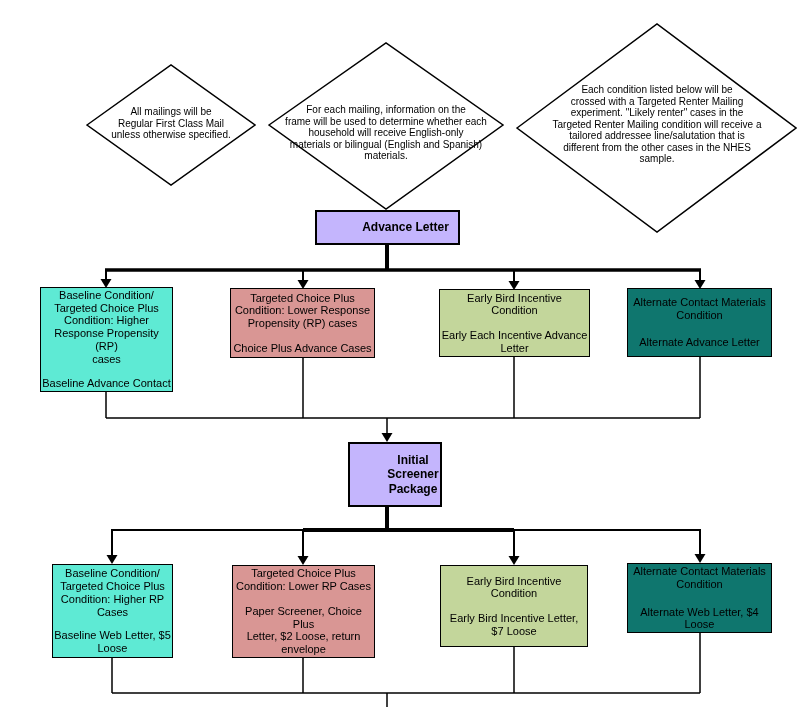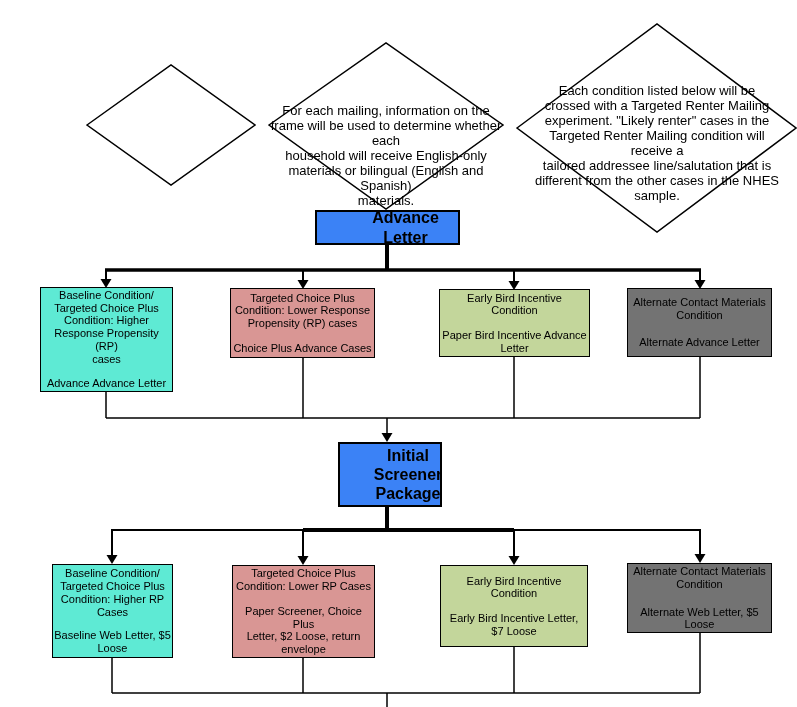--- a/index.html
+++ b/index.html
@@ -3,36 +3,36 @@
 <meta charset="utf-8">
 <style>
   html,body{margin:0;padding:0;background:#ffffff;}
   #stage{
     position:relative;width:797px;height:707px;background:#ffffff;
     font-family:"Liberation Sans", sans-serif;color:#000;overflow:hidden;
   }
   svg.layer{position:absolute;left:0;top:0;width:797px;height:707px;}
   .txt{white-space:pre-line;}
   .note-text{
-    position:absolute;text-align:center;font-size:13px;line-height:1.15;
+    position:absolute;text-align:center;font-size:10px;line-height:1.15;
   }
   .stage-box{
-    position:absolute;background:#3b82f6;border:2px solid #000;
+    position:absolute;background:#c4b5fd;border:2px solid #000;
     display:flex;align-items:center;justify-content:center;text-align:center;
-    font-weight:bold;font-size:16px;line-height:1.2;box-sizing:border-box;padding-left:36px;
+    font-weight:bold;font-size:12px;line-height:1.2;box-sizing:border-box;padding-left:36px;
   }
   .cond-box{
     position:absolute;border:1.5px solid #000;box-sizing:border-box;
     display:flex;flex-direction:column;align-items:center;justify-content:center;
     text-align:center;font-size:11px;line-height:1.16;padding:2px 1px;gap:12px;
   }
   .fill-blue{background:#5eead4;}
   .fill-red{background:#d99694;}
   .fill-green{background:#c3d69b;}
-  .fill-gray{background:#737373;gap:15px;}
+  .fill-gray{background:#0f766e;gap:15px;}
 </style>
 </head>
 <body>
 
 <div id="stage">
 
   <svg class="layer" viewBox="0 0 797 707" aria-hidden="true">
 
     <g stroke="#000" stroke-width="1.5" fill="#ffffff">
       <polygon points="87,125 171,65 255,125 171,185"></polygon>
@@ -84,55 +84,58 @@
     <g stroke="#000" stroke-width="1.5">
       <line x1="112" y1="658" x2="112" y2="693"></line>
       <line x1="303" y1="658" x2="303" y2="693"></line>
       <line x1="514" y1="647" x2="514" y2="693"></line>
       <line x1="700" y1="633" x2="700" y2="693"></line>
       <line x1="112" y1="693" x2="700" y2="693"></line>
       <line x1="387" y1="693" x2="387" y2="707"></line>
     </g>
   </svg>
 
+  <div class="note-text txt" style="left:91px;top:106px;width:160px;">All mailings will be
+Regular First Class Mail
+unless otherwise specified.</div>
   <div class="note-text txt" style="left:268px;top:104px;width:236px;">For each mailing, information on the
 frame will be used to determine whether each
 household will receive English-only
 materials or bilingual (English and Spanish)
 materials.</div>
   <div class="note-text txt" style="left:532px;top:84px;width:250px;">Each condition listed below will be
 crossed with a Targeted Renter Mailing
 experiment. "Likely renter" cases in the
 Targeted Renter Mailing condition will receive a
 tailored addressee line/salutation that is
 different from the other cases in the NHES
 sample.</div>
 
   <div class="stage-box txt" style="left:315px;top:210px;width:145px;height:35px;">Advance Letter</div>
-  <div class="stage-box txt" style="left:338px;top:442px;width:104px;height:65px;">Initial Screener
+  <div class="stage-box txt" style="left:348px;top:442px;width:94px;height:65px;">Initial Screener
 Package</div>
 
   <div class="cond-box fill-blue" style="left:40px;top:287px;width:133px;height:105px;">
     <div class="txt">Baseline Condition/
 Targeted Choice Plus
 Condition: Higher
 Response Propensity (RP)
 cases</div>
-    <div class="txt">Advance Advance Letter</div>
+    <div class="txt">Baseline Advance Contact</div>
   </div>
   <div class="cond-box fill-red" style="left:230px;top:288px;width:145px;height:70px;">
     <div class="txt">Targeted Choice Plus
 Condition: Lower Response
 Propensity (RP) cases</div>
     <div class="txt">Choice Plus Advance Cases</div>
   </div>
   <div class="cond-box fill-green" style="left:439px;top:289px;width:151px;height:68px;">
     <div class="txt">Early Bird Incentive
 Condition</div>
-    <div class="txt">Paper Bird Incentive Advance
+    <div class="txt">Early Each Incentive Advance
 Letter</div>
   </div>
   <div class="cond-box fill-gray" style="left:627px;top:288px;width:145px;height:69px;">
     <div class="txt">Alternate Contact Materials
 Condition</div>
     <div class="txt">Alternate Advance Letter</div>
   </div>
 
   <div class="cond-box fill-blue" style="left:52px;top:564px;width:121px;height:94px;gap:11px;">
     <div class="txt">Baseline Condition/
@@ -151,17 +154,17 @@
   </div>
   <div class="cond-box fill-green" style="left:440px;top:565px;width:148px;height:82px;">
     <div class="txt">Early Bird Incentive
 Condition</div>
     <div class="txt">Early Bird Incentive Letter,
 $7 Loose</div>
   </div>
   <div class="cond-box fill-gray" style="left:627px;top:563px;width:145px;height:70px;">
     <div class="txt">Alternate Contact Materials
 Condition</div>
-    <div class="txt">Alternate Web Letter, $5
+    <div class="txt">Alternate Web Letter, $4
 Loose</div>
   </div>
 
 </div>
 
 </body></html>

